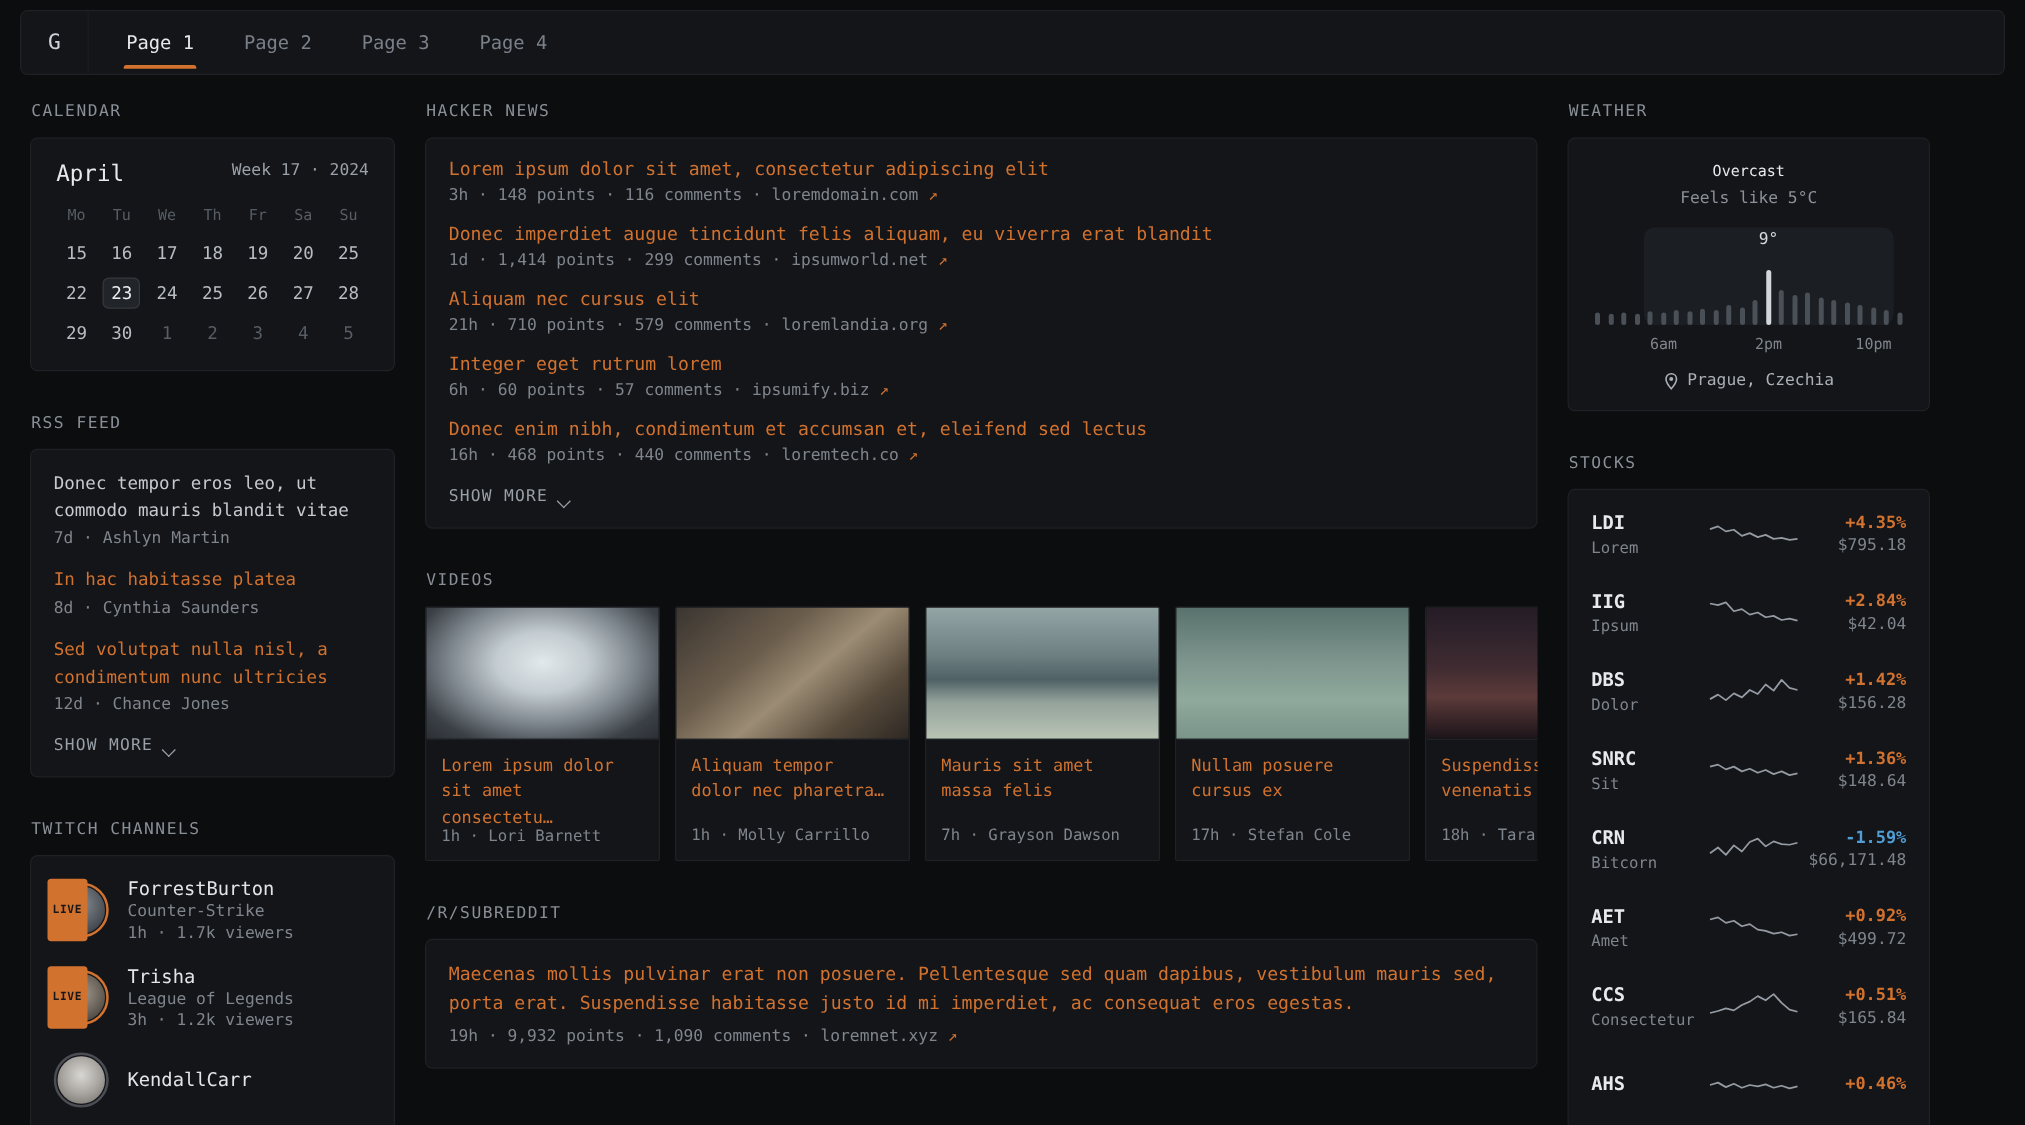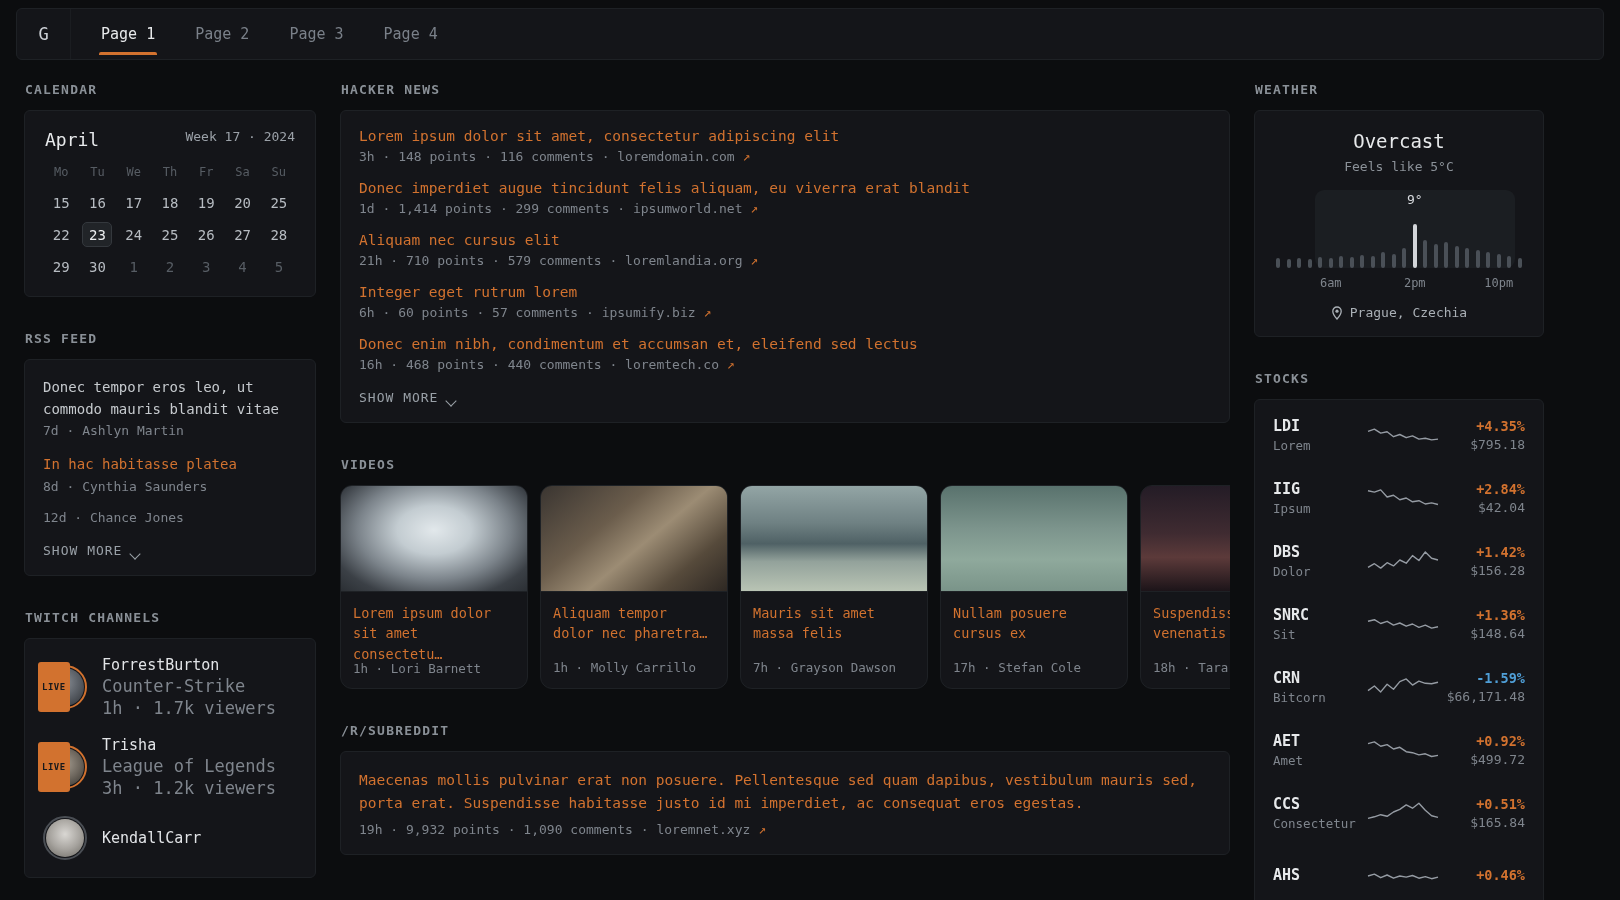--- a/index.html
+++ b/index.html
@@ -17,21 +17,21 @@
   .tab{position:relative;height:40px;display:flex;align-items:center;color:#7a8089;font-size:15px;cursor:pointer}
   .tab.active{color:var(--bright)}
   .tab.active::after{content:'';position:absolute;left:-2px;right:-2px;bottom:-1px;height:3px;
                      background:var(--accent);border-radius:2px 2px 0 0}
 
   
   .columns{display:flex;gap:24px;padding:22px 0 0 24px;align-items:flex-start}
   .col{flex:none}
   .col-left{width:292px}.col-mid{width:890px}.col-right{width:290px}
   .widget+.widget{margin-top:34px}
-  .section-title{font-weight:bold;font-size:13px;letter-spacing:1.2px;color:#8a9097;margin:0 0 13px 1px}
+  .section-title{font-weight:normal;font-size:13px;letter-spacing:1.2px;color:#8a9097;margin:0 0 13px 1px}
   .card{background:var(--card);border:1px solid var(--border);border-radius:6px;padding:17px 18px}
 
   
   .cal-head{display:flex;justify-content:space-between;align-items:flex-start;padding:1px 2px 0}
   .cal-month{font-size:18px;color:var(--bright)}
   .cal-week{font-size:13px;color:#9ba1a8}
   .cal-grid{display:grid;grid-template-columns:repeat(7,1fr);text-align:center}
   .cal-weekdays{margin-top:15px}
   .cal-wd{font-size:12px;color:var(--faint)}
   .cal-days{margin-top:11px;row-gap:7px}
@@ -53,47 +53,47 @@
   .tw-item+.tw-item{margin-top:18px}
   .avatar{width:44px;height:44px;border-radius:50%;position:relative;flex:none;border:2px solid var(--accent)}
   .avatar.offline{border-color:#4a4e54}
   .avatar-img{position:absolute;inset:1px;border-radius:50%}
   .av-0 .avatar-img{background:radial-gradient(circle at 45% 38%,#8d9198 0%,#5f646b 45%,#2c2f34 100%)}
   .av-1 .avatar-img{background:radial-gradient(circle at 50% 42%,#a39a8e 0%,#6e675e 50%,#33302b 100%)}
   .av-2 .avatar-img{background:radial-gradient(circle at 50% 40%,#d9d7d3 0%,#a8a5a0 50%,#6b6862 100%)}
   .live-badge{position:absolute;left:-7px;bottom:-5px;background:var(--accent);color:#17181b;font-size:9px;
               font-weight:bold;letter-spacing:.5px;padding:20px 4px;border-radius:3px}
   .tw-name{color:#e2e4e7;font-size:15px}
-  .tw-cat,.tw-meta{color:var(--muted);font-size:17px;margin-top:2px}
+  .tw-cat,.tw-meta{color:var(--muted);font-size:13px;margin-top:2px}
 
   
   .hn-item+.hn-item{margin-top:16px}
   .hn-title{color:var(--accent);font-size:14.5px;cursor:pointer}
   .hn-meta{color:var(--muted);font-size:13px;margin-top:5px}
   .arrow{color:var(--accent)}
 
   
   .videos-row{display:flex;gap:12px;overflow:hidden}
   .video-card{width:188px;flex:0 0 188px;background:var(--card);border:1px solid var(--border);
-              border-radius:12px;overflow:hidden;cursor:pointer}
+              border-radius:2px;overflow:hidden;cursor:pointer}
   .thumb{height:106px;border-bottom:1px solid var(--border)}
   .thumb-concrete-sky{background:radial-gradient(ellipse at 50% 42%,#e2e8eb 0%,#c3ccd1 28%,#7b838a 58%,#3b4046 82%,#2b2f34 100%)}
   .thumb-camera-hands{background:linear-gradient(140deg,#3a3531 0%,#6b5d4c 35%,#9c8c74 55%,#564a3b 78%,#2e2823 100%)}
   .thumb-sea-wake{background:linear-gradient(180deg,#93a5a5 0%,#6f8183 35%,#4f6165 55%,#93a29b 72%,#b9c4b4 100%)}
   .thumb-canoe-lake{background:linear-gradient(180deg,#59726d 0%,#7c948c 40%,#8fa99c 70%,#7a9489 100%)}
   .thumb-dark-fog{background:linear-gradient(180deg,#241c26 0%,#3f2b31 45%,#5c3a3a 68%,#1c1419 100%)}
   .video-body{padding:11px 12px 13px;display:flex;flex-direction:column;height:96px}
   .video-title{color:var(--accent);font-size:13.5px;line-height:1.5;overflow:hidden}
   .video-meta{color:var(--muted);font-size:12.5px;margin-top:auto;white-space:nowrap;overflow:hidden}
   .sub-title{color:var(--accent);font-size:14.5px;line-height:1.62;cursor:pointer}
   .sub-meta{color:var(--muted);font-size:13px;margin-top:6px}
 
   
   .weather-card{padding:19px 18px 16px}
-  .w-cond{text-align:center;color:var(--bright);font-size:19px}
+  .w-cond{text-align:center;color:var(--bright);font-size:12px}
   .w-feels{text-align:center;color:#8b9198;font-size:13px;margin-top:7px}
   .w-chart{position:relative;height:78px;margin-top:16px}
   .daylight{position:absolute;top:0;bottom:0;background:#1b1e22;border-radius:9px}
   .w-bars{position:absolute;left:0;right:0;bottom:0;display:flex;justify-content:space-between;
           align-items:flex-end;height:48px;padding:0 3px}
   .w-bar{width:4px;border-radius:2px;background:#4a5057}
   .w-bar.peak{background:#d3d6da}
   .w-peak{position:absolute;top:2px;transform:translateX(-50%);color:#d7dade;font-size:13px}
   .w-times{position:relative;height:15px;margin-top:8px}
   .w-time{position:absolute;transform:translateX(-50%);color:var(--muted);font-size:12px}
@@ -178,20 +178,21 @@
           <div id="rss-items">
               <div class="rss-item">
                 <div class="rss-title read">Donec tempor eros leo, ut commodo mauris blandit vitae</div>
                 <div class="rss-meta">7d · Ashlyn Martin</div>
               </div>
               <div class="rss-item">
                 <div class="rss-title">In hac habitasse platea</div>
                 <div class="rss-meta">8d · Cynthia Saunders</div>
               </div>
               <div class="rss-item">
+                <div class="rss-title">Sed volutpat nulla nisl, a condimentum nunc ultricies</div>
                 <div class="rss-meta">12d · Chance Jones</div>
               </div>
             </div>
           <div class="show-more">
             <span>SHOW MORE</span>
             <span class="chev"></span>
           </div>
         </div>
       </section>
 

